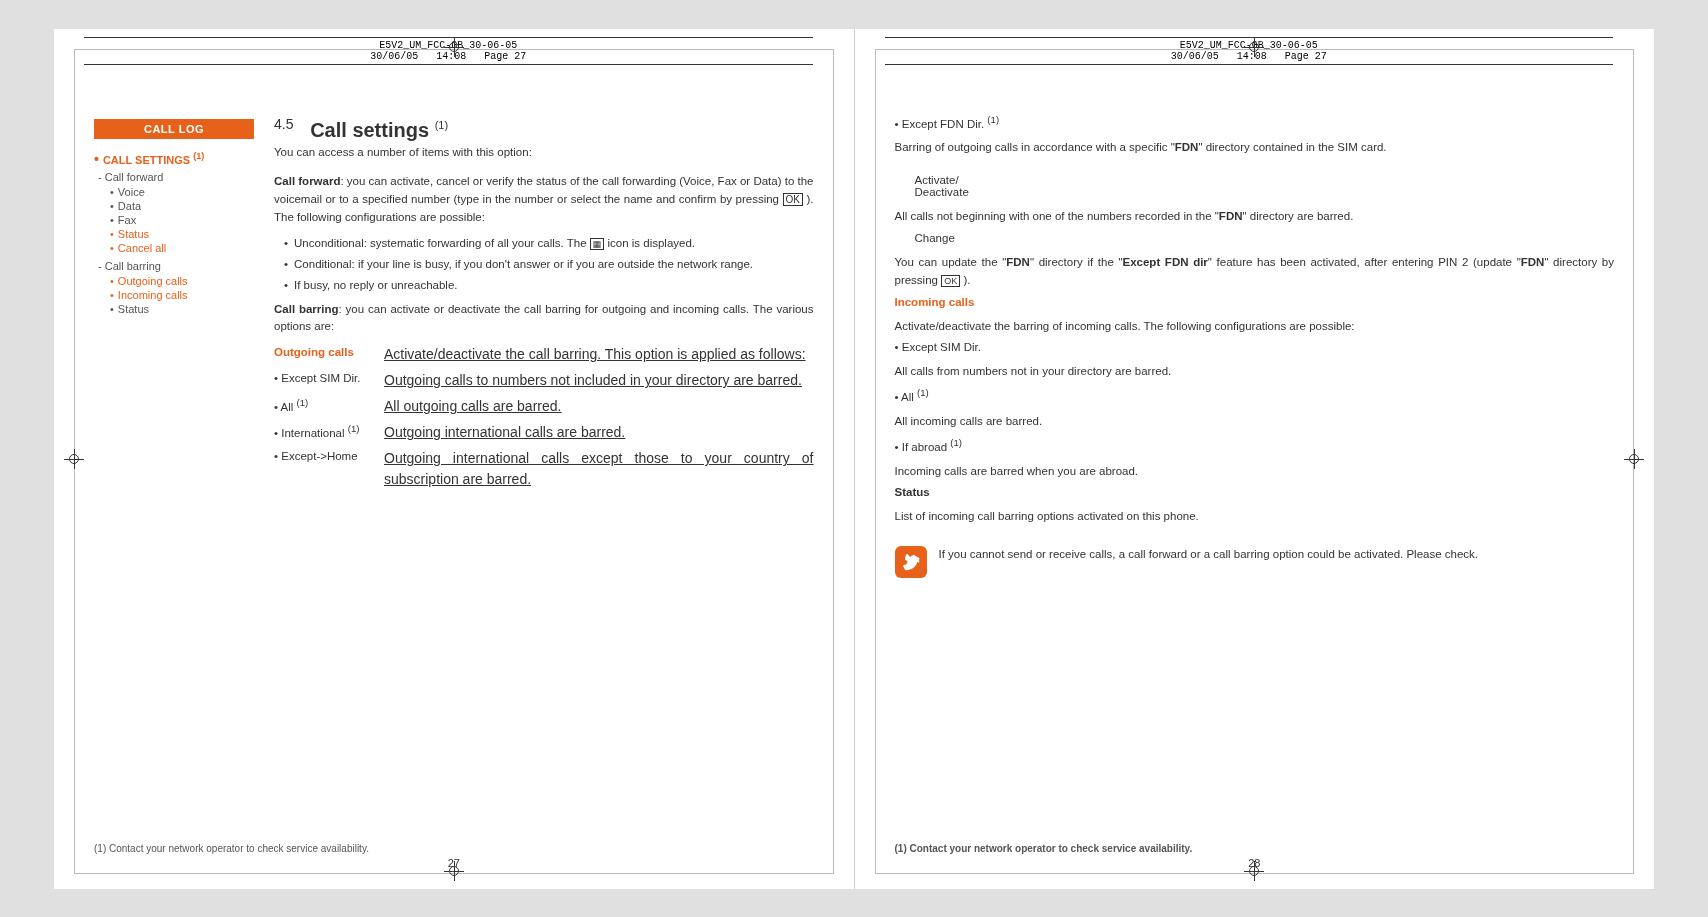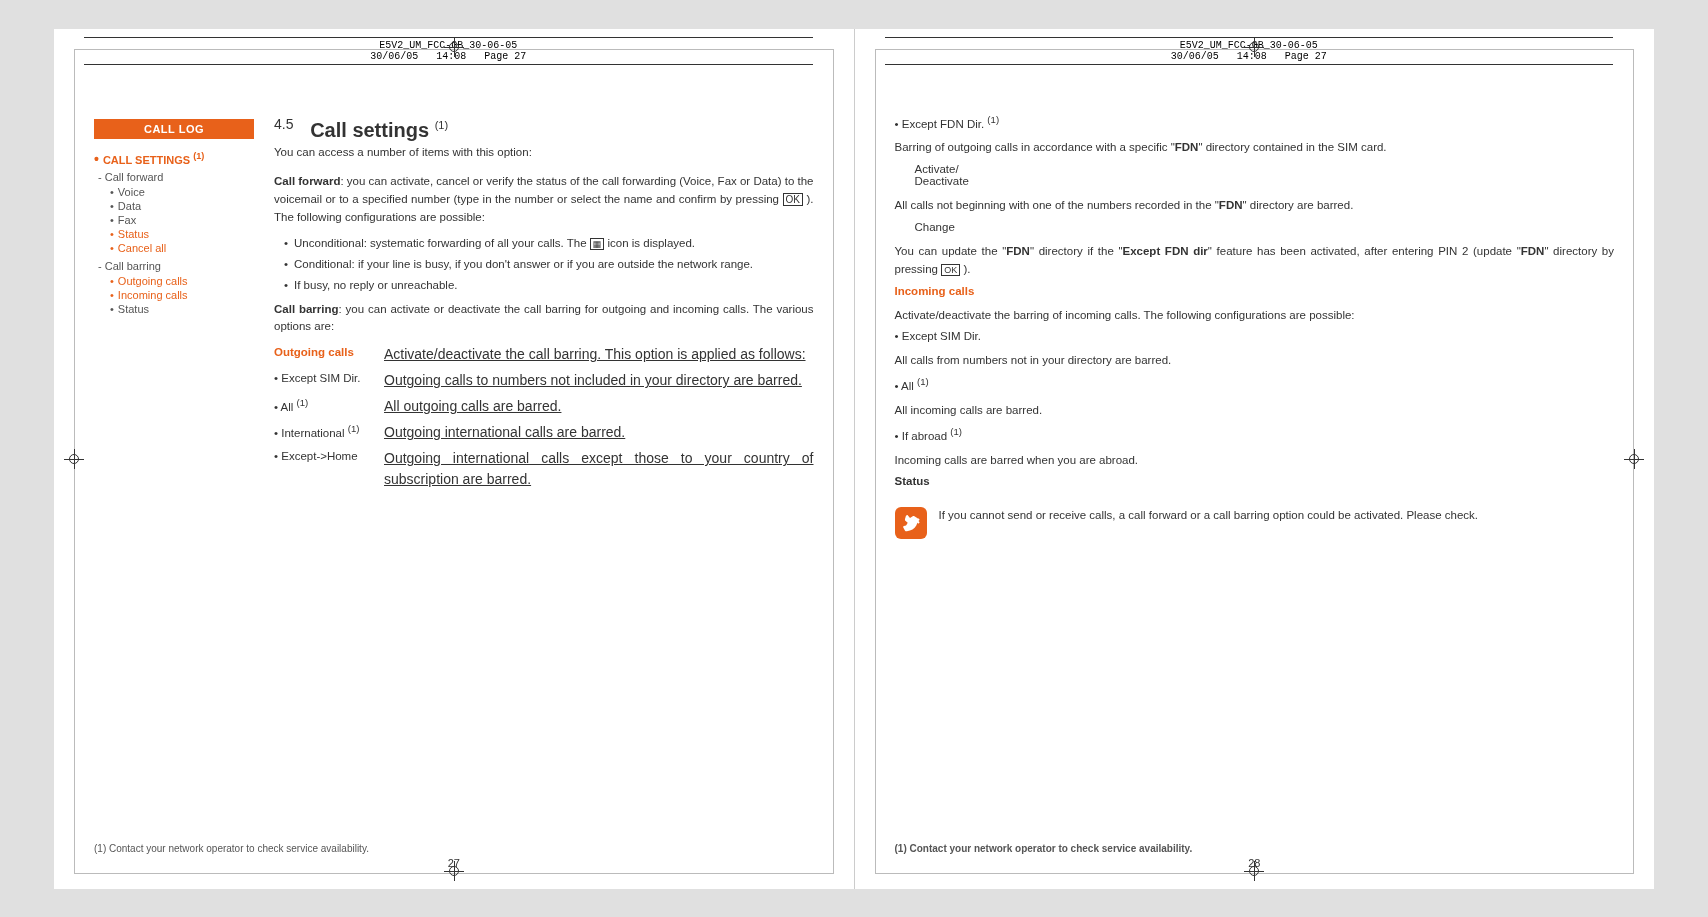--- a/index.html
+++ b/index.html
@@ -450,21 +450,21 @@
     </div>
 
     <div class="right-content">
 
       <div class="rt-row">
         <div class="rt-label">• Except FDN Dir. <sup>(1)</sup></div>
         <div class="rt-desc">Barring of outgoing calls in accordance with a specific "<strong>FDN</strong>" directory contained in the SIM card.</div>
       </div>
 
       <div class="rt-row">
-        <div class="rt-label" style="padding-left:20px;">Activate/ Deactivate</div>
+        <div class="rt-label" style="padding-left:20px;margin-top:11px;">Activate/ Deactivate</div>
         <div class="rt-desc">All calls not beginning with one of the numbers recorded in the "<strong>FDN</strong>" directory are barred.</div>
       </div>
 
       <div class="rt-row">
         <div class="rt-label" style="padding-left:20px;">Change</div>
         <div class="rt-desc">You can update the "<strong>FDN</strong>" directory if the "<strong>Except FDN dir</strong>" feature has been activated, after entering PIN 2 (update "<strong>FDN</strong>" directory by pressing <span style="font-size:9px; border:1px solid #333; padding:0 2px;">OK</span> ).</div>
       </div>
 
       <div class="rt-row">
         <div class="rt-label incoming">Incoming calls</div>
@@ -481,20 +481,21 @@
         <div class="rt-desc">All incoming calls are barred.</div>
       </div>
 
       <div class="rt-row">
         <div class="rt-label">• If abroad <sup>(1)</sup></div>
         <div class="rt-desc">Incoming calls are barred when you are abroad.</div>
       </div>
 
       <div class="rt-row">
         <div class="rt-label status-bold"><strong>Status</strong></div>
+        <div class="rt-desc">List of incoming call barring options activated on this phone.</div>
       </div>
 
       <div class="notice-box">
         <div class="notice-icon">
 
           <svg width="20" height="20" viewBox="0 0 20 20" fill="white">
             <path d="M6.5 2C5.7 2 5 2.6 4.8 3.3L4 6c-.2.8.1 1.6.7 2.1l2 1.7c-.5 1-1.1 1.9-1.7 2.7l-2.1.4C2.2 13 1.9 13.9 2.3 14.6l1.6 2.8c.4.7 1.2 1 2 .8l3-.7c3.7-.9 6.5-3.7 7.4-7.4l.7-3c.2-.8-.1-1.6-.8-2L13.4 3.3C12.9 3 12.2 3 11.7 3.3L9 5"></path>
             <line x1="14" y1="6" x2="18" y2="10" stroke="white" stroke-width="2"></line>
             <line x1="18" y1="6" x2="14" y2="10" stroke="white" stroke-width="2"></line>
           </svg>

